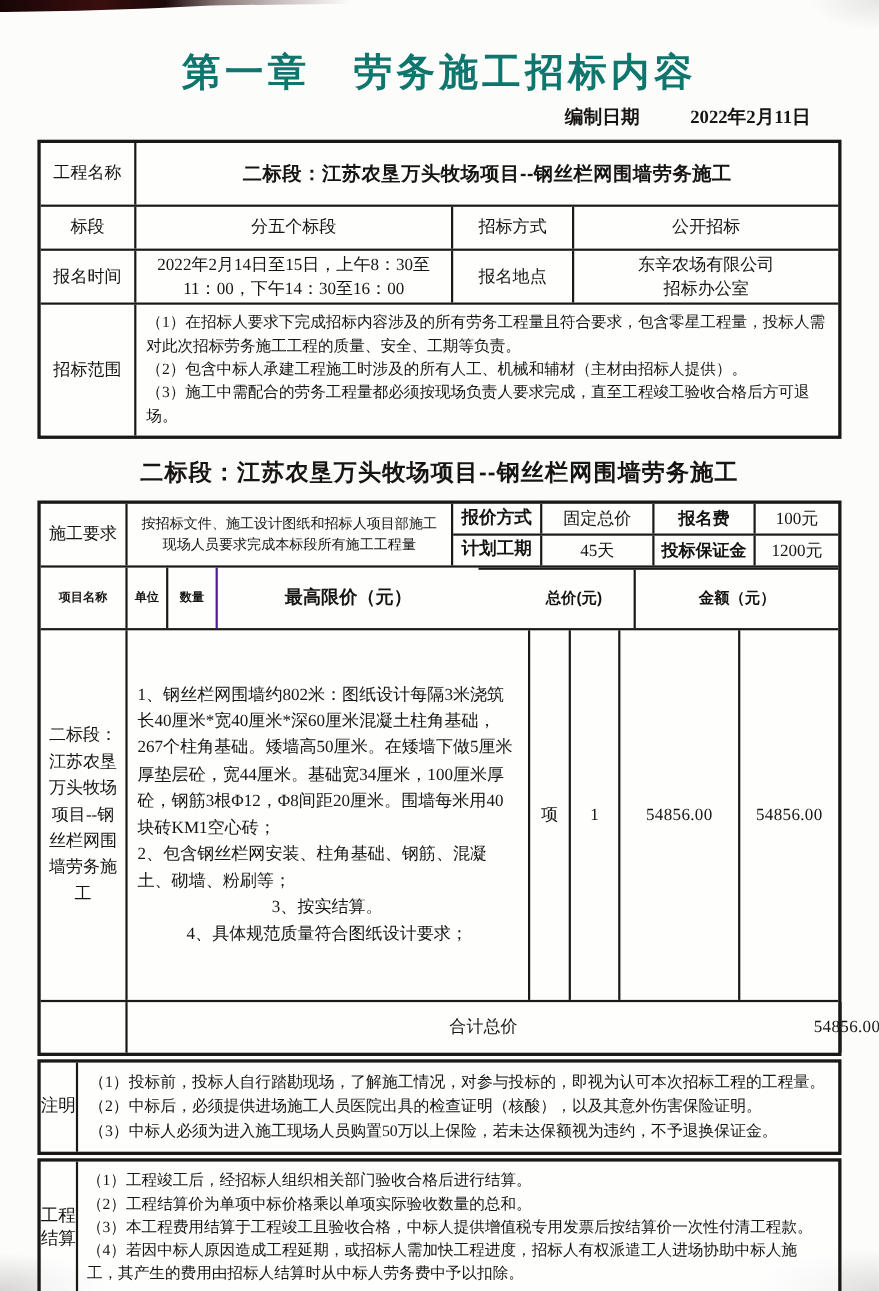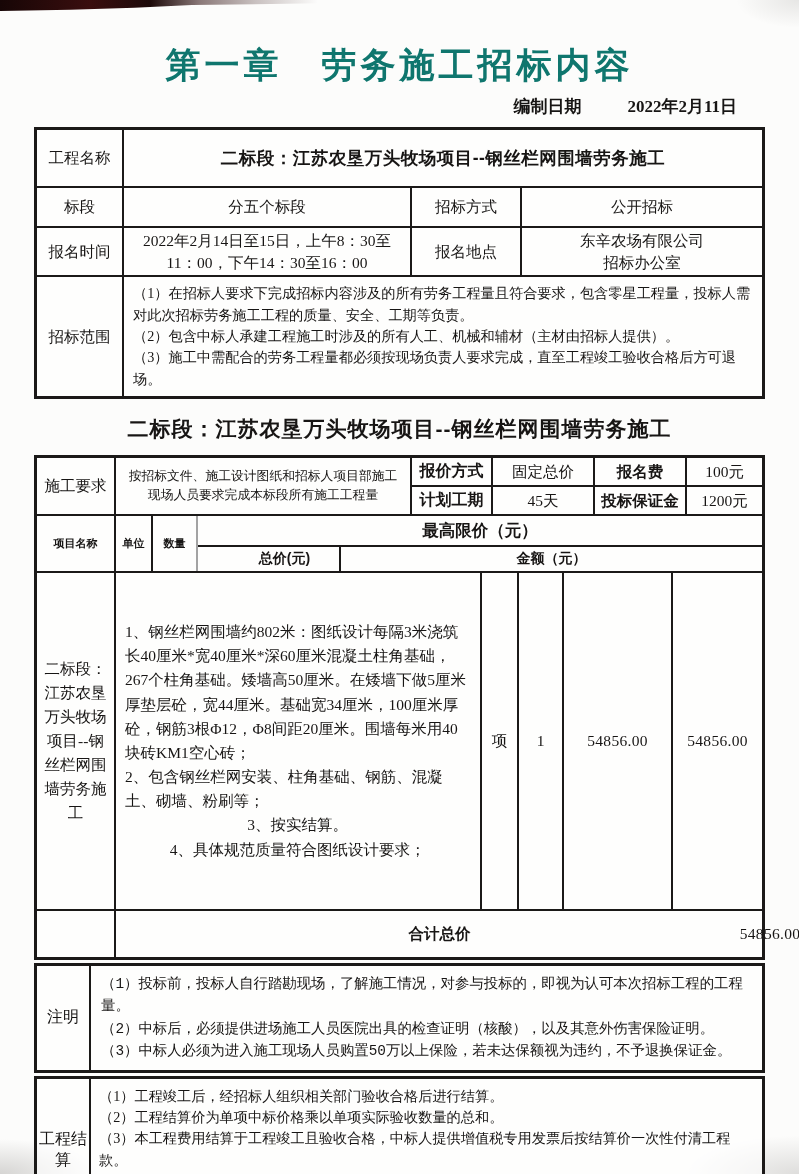--- a/index.html
+++ b/index.html
@@ -83,37 +83,37 @@
   .sg-c1 { width: 79px; flex: none; font-size: 16px; }
   .sg-c2 { width: 102px; flex: none; }
   .sg-c3 { width: 92px; flex: none; font-size: 15.5px; }
 
   .t2-rB { min-height: 57px; }
   .hdr { font-size: 11px; }
   .t2-desc-col { width: 366px; flex: none; }
   .t2-unit-col { width: 37px; flex: none; padding: 2px 2px; }
   .t2-qty-col  { width: 45px; flex: none; padding: 2px 2px; }
   .t2-total-col{ width: 109px; flex: none; }
-  .maxprice-block { display: flex; flex-direction: column; flex: 1 1 auto; border-left: 2px solid #a3a3a3; }
+  .maxprice-block { display: flex; flex-direction: row; flex: 1 1 auto; border-left: 2px solid #4c1d95; }
   .maxprice-top { display: flex; align-items: center; justify-content: center; flex: 1 1 auto; font-size: 16.5px; padding: 1px 4px; }
   .maxprice-bottom { display: flex; flex: 1 1 auto; border-top: 2px solid #1b1918; }
   .mp-total { width: 109px; flex: none; display: flex; align-items: center; justify-content: center; font-size: 14px; margin-left: 32px; }
   .mp-amount { flex: 1 1 auto; display: flex; align-items: center; justify-content: center; font-size: 14px; border-left: 2px solid #1b1918; }
 
   .t2-rC { min-height: 338px; }
   .item-name-cell { font-size: 15.5px; line-height: 1.55; padding: 4px 3px; }
   .item-desc-cell { display: flex; flex-direction: column; justify-content: center; text-align: left; padding: 8px 10px 8px 9px; font-size: 15.5px; line-height: 1.56; }
   .num-cell { font-size: 15.5px; letter-spacing: 0.3px; }
 
   .t2-rD { min-height: 48px; }
-  .t2-merged { width: 649px; flex: none; font-weight: bold; }
+  .t2-merged { width: 649px; flex: none; }
 
   
-  .n-label { width: 52px; flex: none; font-size: 16px; line-height: 1.3; padding: 2px 0; }
-  .n-body { display: block; text-align: left; padding: 7px 10px; font-size: 14.4px; line-height: 1.56; font-family: Liberation Mono, monospace; }
+  .n-label { width: 32px; flex: none; font-size: 16px; line-height: 1.3; padding: 2px 0; }
+  .n-body { display: block; text-align: left; padding: 7px 10px; font-size: 14.4px; line-height: 1.56; }
   .s-body { display: block; text-align: left; padding: 7px 10px 7px 8px; font-size: 14.2px; line-height: 1.5; }
 </style>
 </head>
 <body>
 
 <div class="scan-mark"></div>
 
 <div class="content">
 
   <div class="title">第一章　劳务施工招标内容</div>

